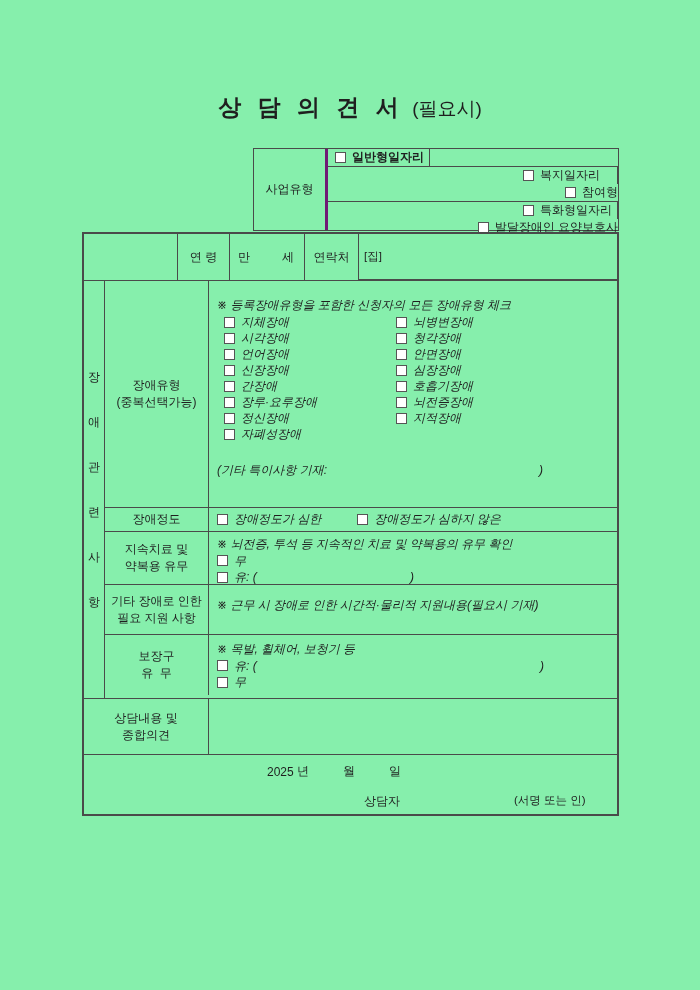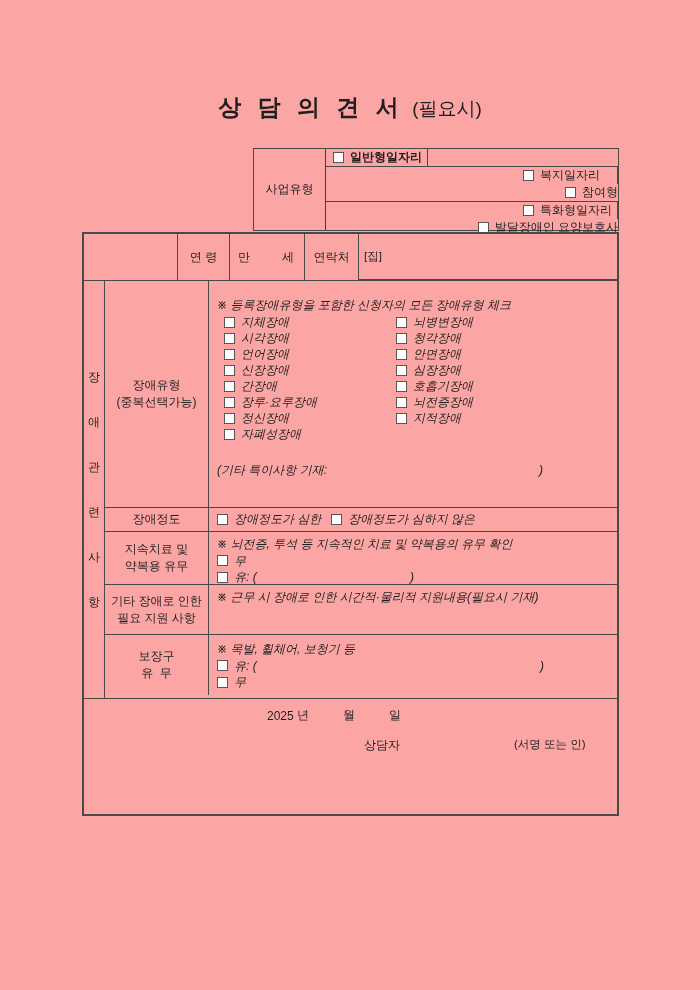--- a/index.html
+++ b/index.html
@@ -1,32 +1,32 @@
 <!DOCTYPE html>
 <html><head>
 <meta charset="utf-8">
 <style>
   html,body{margin:0;padding:0;background:#ffffff;}
-  .page{position:relative;width:700px;height:990px;background:#fca5a5;
+  .page{position:relative;width:700px;height:990px;background:#86efac;
         font-family:"Liberation Sans","DejaVu Sans",sans-serif;color:#1f1f1f;overflow:hidden;}
   .ws{white-space:pre;}
 
   
   .title{position:absolute;top:92px;left:0;width:700px;text-align:center;}
   .t-main{font-size:23px;font-weight:bold;letter-spacing:5px;}
   .t-suffix{font-size:19px;font-weight:normal;margin-left:4px;letter-spacing:0;}
 
   
   .cbx{display:inline-block;width:9px;height:9px;border:1px solid #555;background:#fff;
        margin-right:6px;vertical-align:-1px;flex:none;}
 
   
   .biz{position:absolute;left:253px;top:148px;width:366px;height:83px;
        border:1.5px solid #4a4a4a;display:flex;box-sizing:border-box;font-size:12px;}
-  .biz-label{width:71px;border-right:1px solid #701a75;display:flex;align-items:center;
+  .biz-label{width:71px;border-right:3px solid #701a75;display:flex;align-items:center;
              justify-content:center;flex:none;}
   .biz-rows{flex:1;display:flex;flex-direction:column;}
   .biz-row{flex:1;display:flex;align-items:flex-end;}
   .biz-row + .biz-row{border-top:1px solid #4a4a4a;flex-direction:column;}
   .biz-c1{width:102px;border-right:1px solid #4a4a4a;display:flex;align-items:center;
           padding-left:7px;box-sizing:border-box;flex:none;}
   .biz-c2{flex:1;display:flex;align-items:center;padding-left:7px;gap:14px;}
   .biz-opt{display:flex;align-items:center;}
   .biz-bold{font-weight:bold;}
 
@@ -70,21 +70,21 @@
   .g-aids{height:61px;}
 
   .type-note{padding-top:16px;line-height:17px;}
   .type-cols{display:flex;padding-left:7px;}
   .type-col{list-style:none;margin:0;padding:0;width:172px;}
   .type-col.right{width:auto;}
   .type-col li{line-height:16px;display:flex;align-items:center;}
   .etc-line{margin-top:21px;position:relative;line-height:15px;}
   .paren{position:absolute;top:0;}
 
-  .sev-line{height:100%;display:flex;align-items:center;gap:10px;}
+  .sev-line{height:100%;display:flex;align-items:center;gap:36px;}
   .opt{display:flex;align-items:center;}
   .line{line-height:16.5px;position:relative;display:flex;align-items:center;}
   .note-line{line-height:16.5px;margin-top:2px;}
 
   
   .r-opinion{height:56px;display:flex;}
   .op-label{width:125px;border-right:1px solid #4a4a4a;display:flex;flex-direction:column;
             align-items:center;justify-content:center;line-height:17px;flex:none;
             box-sizing:border-box;}
   .op-content{flex:1;}
@@ -286,21 +286,21 @@
               <span class="paren ws" style="left:193px;">)</span>
             </div>
           </div>
         </div>
 
         <div class="grow g-support">
           <div class="glabel">
             <span class="ws">기타 장애로 인한</span>
             <span class="ws">필요 지원 사항</span>
           </div>
-          <div class="gcontent" style="padding-top:2px;">
+          <div class="gcontent" style="padding-top:2px;margin-top:8px;">
             <div class="note-line ws">※ 근무 시 장애로 인한 시간적·물리적 지원내용(필요시 기재)</div>
           </div>
         </div>
 
         <div class="grow g-aids">
           <div class="glabel">
             <span class="ws">보장구</span>
             <span class="ws">유  무</span>
           </div>
           <div class="gcontent" style="padding-top:4px;">
@@ -314,20 +314,27 @@
             <div class="line">
               <span class="cbx"></span>
               <span class="ws">무</span>
             </div>
           </div>
         </div>
 
       </div>
     </div>
 
+    <div class="mrow r-opinion">
+      <div class="op-label">
+        <span class="ws">상담내용 및</span>
+        <span class="ws">종합의견</span>
+      </div>
+      <div class="op-content"></div>
+    </div>
 
     <div class="mrow r-footer">
       <div class="date-line">
         <span class="ws">2025</span>&nbsp;<span class="ws">년</span>
         <span class="d-gap"></span>
         <span class="ws">월</span>
         <span class="d-gap"></span>
         <span class="ws">일</span>
       </div>
       <div class="sign-line">

